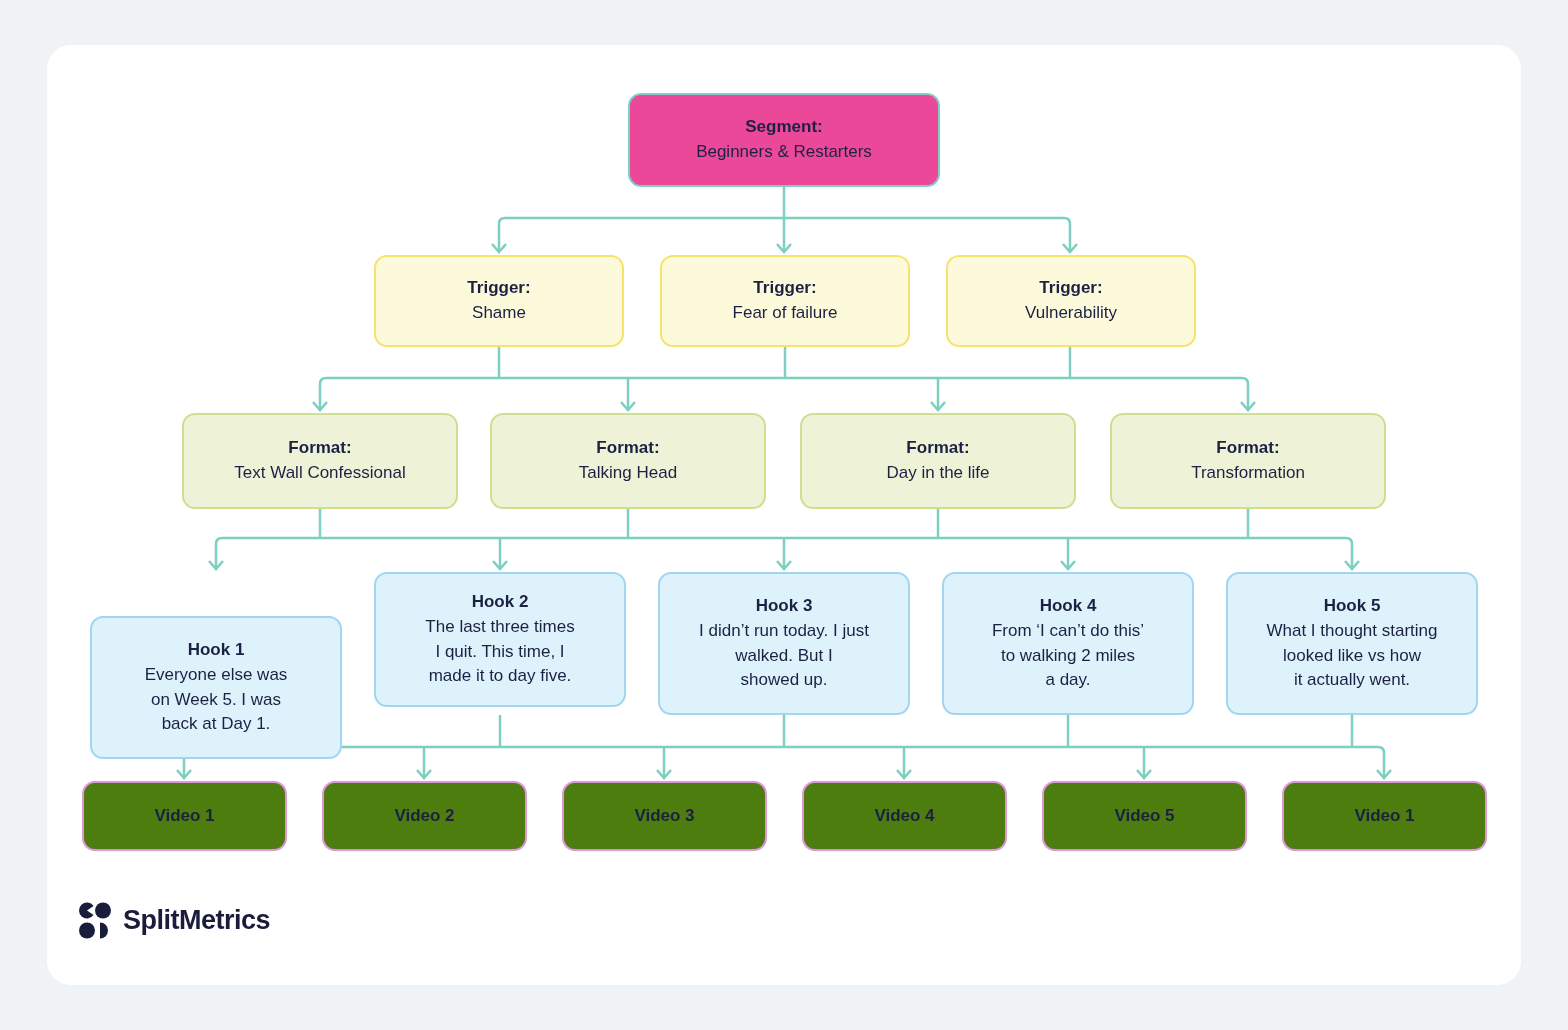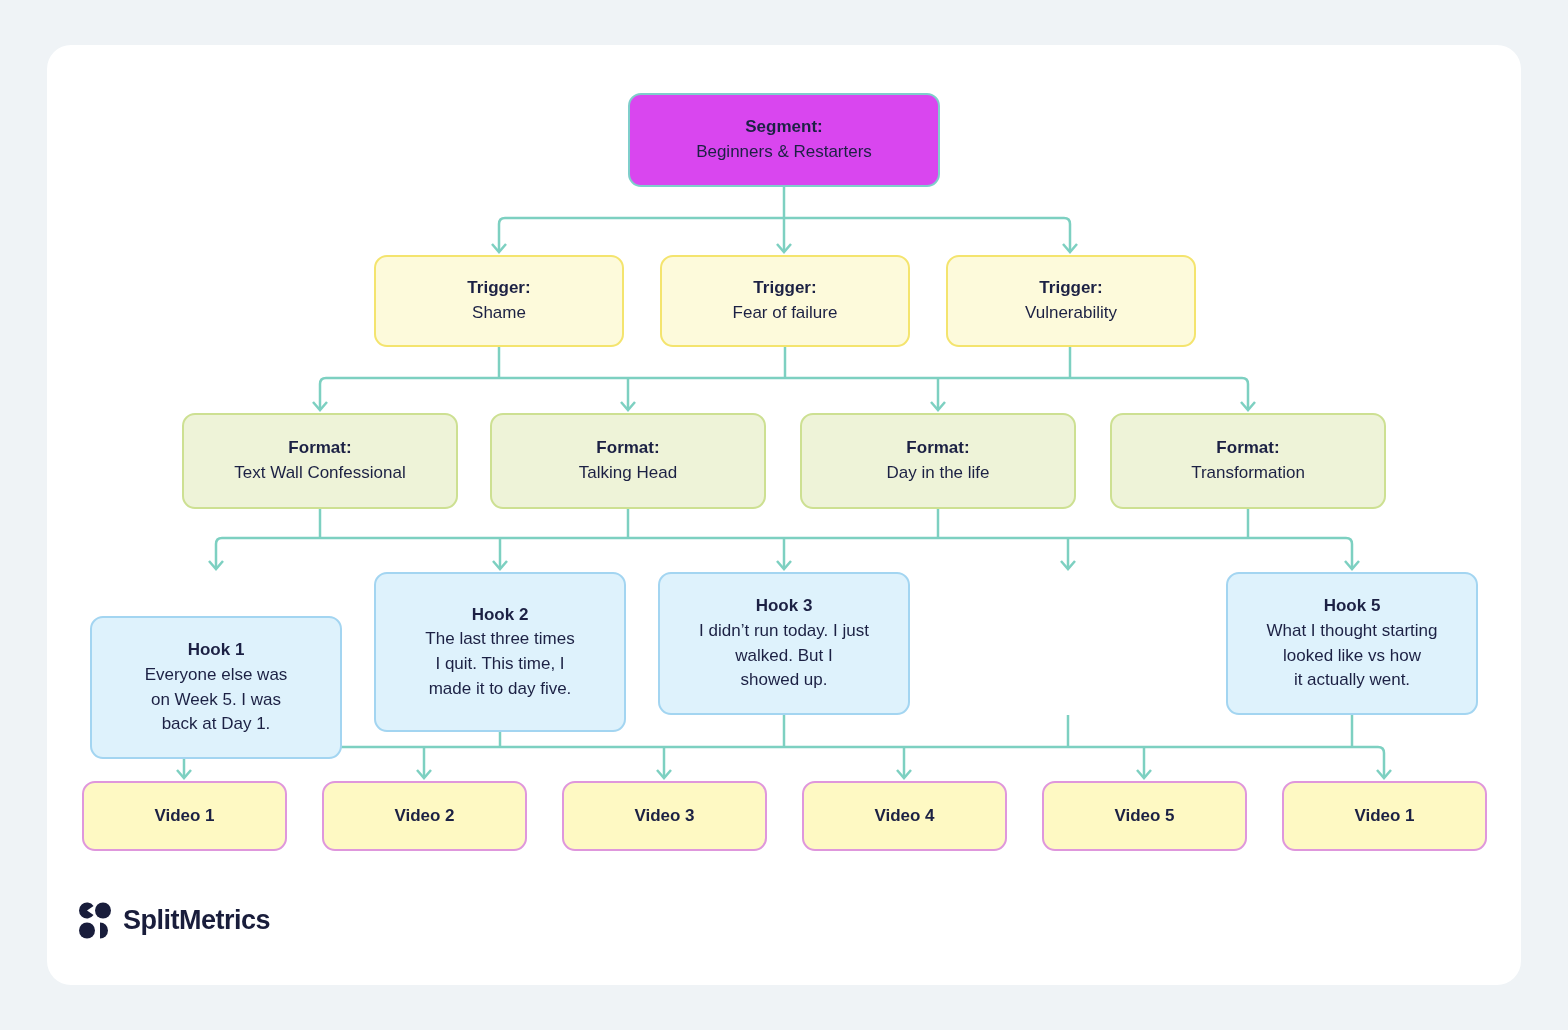--- a/index.html
+++ b/index.html
@@ -18,25 +18,25 @@
   svg.connectors path{fill:none;stroke:#7dd0c1;stroke-width:2.5;}
   .node{
     position:absolute;box-sizing:border-box;
     border:2px solid;border-radius:13px;
     display:flex;flex-direction:column;align-items:center;justify-content:center;
     text-align:center;color:#1c2144;font-size:17px;line-height:1.45;
     padding:6px 10px;
   }
   .node-title{font-weight:700;}
   .node-body{white-space:pre-line;}
-  .segment{background:#d946ef;border-color:#7fcecb;text-align:right;}
+  .segment{background:#ec4899;border-color:#7fcecb;text-align:right;}
   .trigger{background:#fdfadb;border-color:#f4e46e;}
   .format{background:#eef3d8;border-color:#cde092;}
   .hook{background:#def2fc;border-color:#a3d5f1;}
-  .video{background:#fef9c3;border-color:#df97dc;}
+  .video{background:#4d7c0f;border-color:#df97dc;}
   .video .node-title{font-size:17px;}
   .logo{
     position:absolute;left:79px;top:900px;height:40px;
     display:flex;align-items:center;gap:12px;
   }
   .logo-text{
     font-weight:700;font-size:27px;color:#191d3b;letter-spacing:-0.5px;
   }
 </style>
 </head>
@@ -135,31 +135,37 @@
     <div class="node-title">Format:</div>
     <div class="node-body">Transformation</div>
   </div>
 
   <div class="node hook" style="left:90px;top:572px;width:252px;height:143px;margin-top:44px;">
     <div class="node-title">Hook 1</div>
     <div class="node-body">Everyone else was
 on Week 5. I was
 back at Day 1.</div>
   </div>
-  <div class="node hook" style="left:374px;top:572px;width:252px;height:160px;">
+  <div class="node hook" style="left:374px;top:572px;width:252px;height:135px;">
     <div class="node-title">Hook 2</div>
     <div class="node-body">The last three times
 I quit. This time, I
 made it to day five.</div>
   </div>
   <div class="node hook" style="left:658px;top:572px;width:252px;height:143px;">
     <div class="node-title">Hook 3</div>
     <div class="node-body">I didn’t run today. I just
 walked. But I
 showed up.</div>
+  </div>
+  <div class="node hook" style="left:942px;top:572px;width:252px;height:143px;">
+    <div class="node-title">Hook 4</div>
+    <div class="node-body">From ‘I can’t do this’
+to walking 2 miles
+a day.</div>
   </div>
   <div class="node hook" style="left:1226px;top:572px;width:252px;height:143px;">
     <div class="node-title">Hook 5</div>
     <div class="node-body">What I thought starting
 looked like vs how
 it actually went.</div>
   </div>
 
   <div class="node video" style="left:82px;top:781px;width:205px;height:70px;">
     <div class="node-title">Video 1</div>

